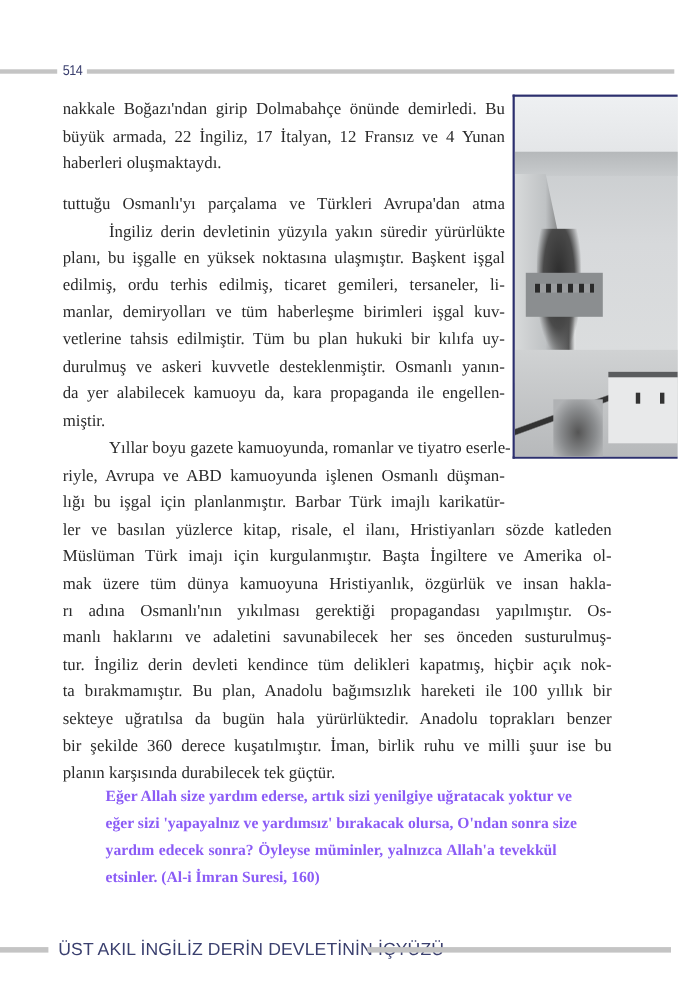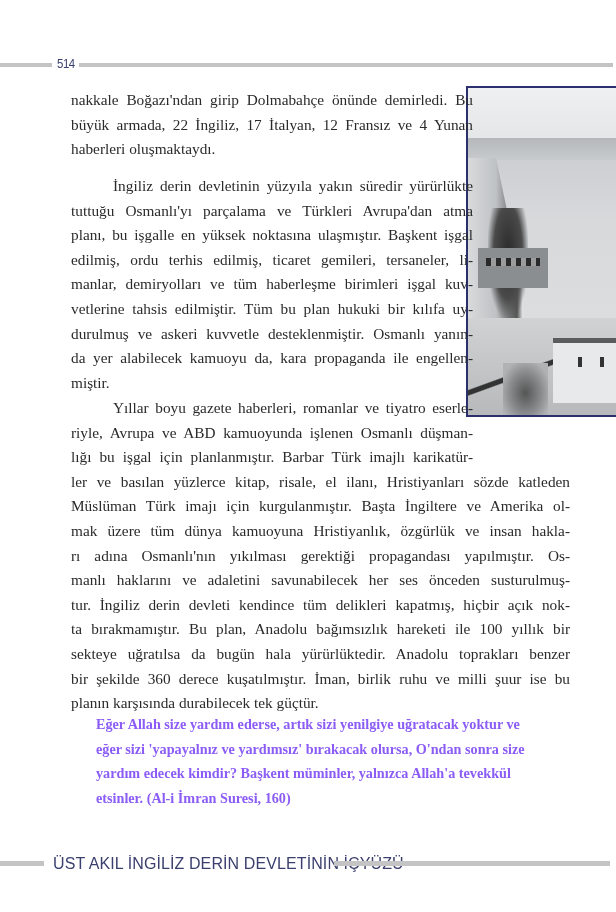--- a/index.html
+++ b/index.html
@@ -111,21 +111,21 @@
       position: absolute; left: 35px; top: 275px; width: 45px; height: 60px;
       background: radial-gradient(ellipse at 50% 50%, #555 0%, #8a8c8e 50%, #b0b2b4 80%);
     }
     .photo .road {
       position: absolute; left: 0; top: 260px; width: 160px; height: 80px;
       background: linear-gradient(160deg, transparent 0 30%, #333 31% 34%, transparent 35% 100%);
     }
     
     .text-block {
       position: absolute;
-      left: 71px;
+      left: 57px;
       font-size: 15.3px;
       line-height: 24.6px;
       text-align: justify;
       color: #2a2a2a;
     }
     .p-narrow { width: 402px; }
     .p1 { top: 88px; }
     .p2 { top: 174px; }
     .p3 { top: 396px; }
     .line {
@@ -192,51 +192,51 @@
   <div class="gate"></div>
 </div>
 
 <div class="text-block p1 p-narrow">
   <span class="line">nakkale Boğazı'ndan girip Dolmabahçe önünde demirledi. Bu</span>
   <span class="line">büyük armada, 22 İngiliz, 17 İtalyan, 12 Fransız ve 4 Yunan</span>
   <span class="line last">haberleri oluşmaktaydı.</span>
 </div>
 
 <div class="text-block p2 p-narrow">
+  <span class="line">tuttuğu Osmanlı'yı parçalama ve Türkleri Avrupa'dan atma</span>
   <span class="line" style="padding-left:42px">İngiliz derin devletinin yüzyıla yakın süredir yürürlükte</span>
-  <span class="line">tuttuğu Osmanlı'yı parçalama ve Türkleri Avrupa'dan atma</span>
   <span class="line">planı, bu işgalle en yüksek noktasına ulaşmıştır. Başkent işgal</span>
   <span class="line">edilmiş, ordu terhis edilmiş, ticaret gemileri, tersaneler, li-</span>
   <span class="line">manlar, demiryolları ve tüm haberleşme birimleri işgal kuv-</span>
   <span class="line">vetlerine tahsis edilmiştir. Tüm bu plan hukuki bir kılıfa uy-</span>
   <span class="line">durulmuş ve askeri kuvvetle desteklenmiştir. Osmanlı yanın-</span>
   <span class="line">da yer alabilecek kamuoyu da, kara propaganda ile engellen-</span>
   <span class="line last">miştir.</span>
 </div>
 
 <div class="text-block p3" style="width:499px">
-  <span class="line" style="padding-left:42px; width:360px">Yıllar boyu gazete haberleri, romanlar ve tiyatro eserle-</span>
+  <span class="line" style="padding-left:42px; width:360px">Yıllar boyu gazete kamuoyunda, romanlar ve tiyatro eserle-</span>
   <span class="line" style="width:402px">riyle, Avrupa ve ABD kamuoyunda işlenen Osmanlı düşman-</span>
   <span class="line" style="width:402px">lığı bu işgal için planlanmıştır. Barbar Türk imajlı karikatür-</span>
   <span class="line">ler ve basılan yüzlerce kitap, risale, el ilanı, Hristiyanları sözde katleden</span>
   <span class="line">Müslüman Türk imajı için kurgulanmıştır. Başta İngiltere ve Amerika ol-</span>
   <span class="line">mak üzere tüm dünya kamuoyuna Hristiyanlık, özgürlük ve insan hakla-</span>
   <span class="line">rı adına Osmanlı'nın yıkılması gerektiği propagandası yapılmıştır. Os-</span>
   <span class="line">manlı haklarını ve adaletini savunabilecek her ses önceden susturulmuş-</span>
   <span class="line">tur. İngiliz derin devleti kendince tüm delikleri kapatmış, hiçbir açık nok-</span>
   <span class="line">ta bırakmamıştır. Bu plan, Anadolu bağımsızlık hareketi ile 100 yıllık bir</span>
   <span class="line">sekteye uğratılsa da bugün hala yürürlüktedir. Anadolu toprakları benzer</span>
   <span class="line">bir şekilde 360 derece kuşatılmıştır. İman, birlik ruhu ve milli şuur ise bu</span>
   <span class="line last">planın karşısında durabilecek tek güçtür.</span>
 </div>
 
 <div class="quote">
   <span class="line">Eğer Allah size yardım ederse, artık sizi yenilgiye uğratacak yoktur ve</span>
   <span class="line">eğer sizi 'yapayalnız ve yardımsız' bırakacak olursa, O'ndan sonra size</span>
-  <span class="line">yardım edecek kimdir? Başkent müminler, yalnızca Allah'a tevekkül</span>
+  <span class="line">yardım edecek sonra? Öyleyse müminler, yalnızca Allah'a tevekkül</span>
   <span class="line last">etsinler. (Al-i İmran Suresi, 160)</span>
 </div>
 
 <div class="footer">
   <div class="bar-left"></div>
   <span class="title">ÜST AKIL İNGİLİZ DERİN DEVLETİNİN İÇYÜZÜ</span>
   <div class="bar-right"></div>
 </div>
 
 </body></html>

